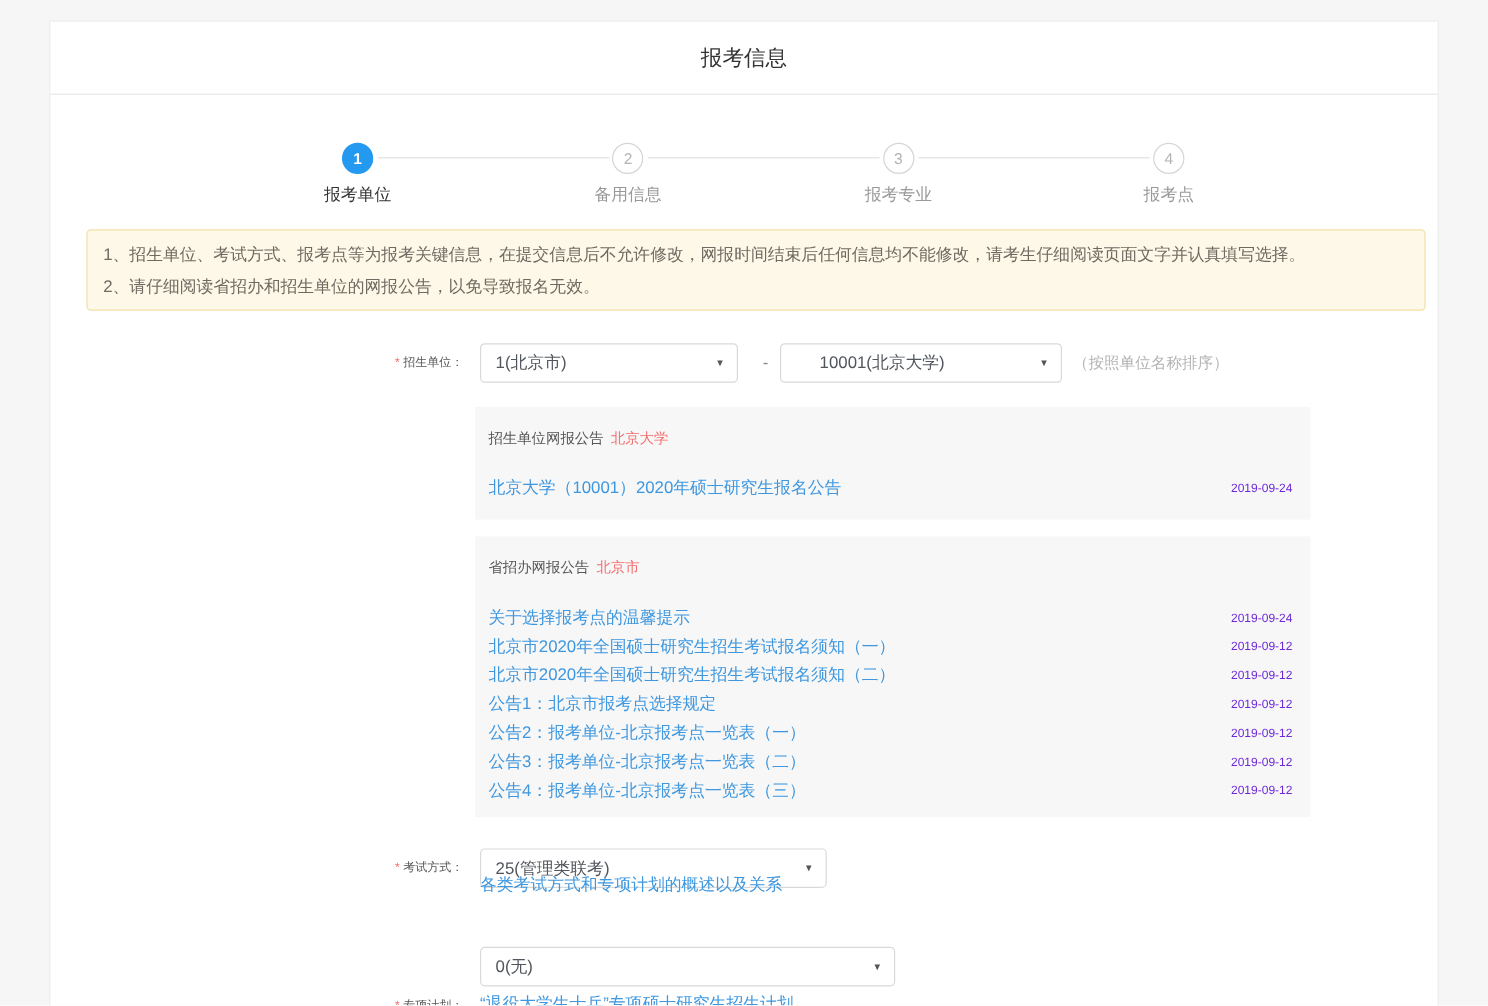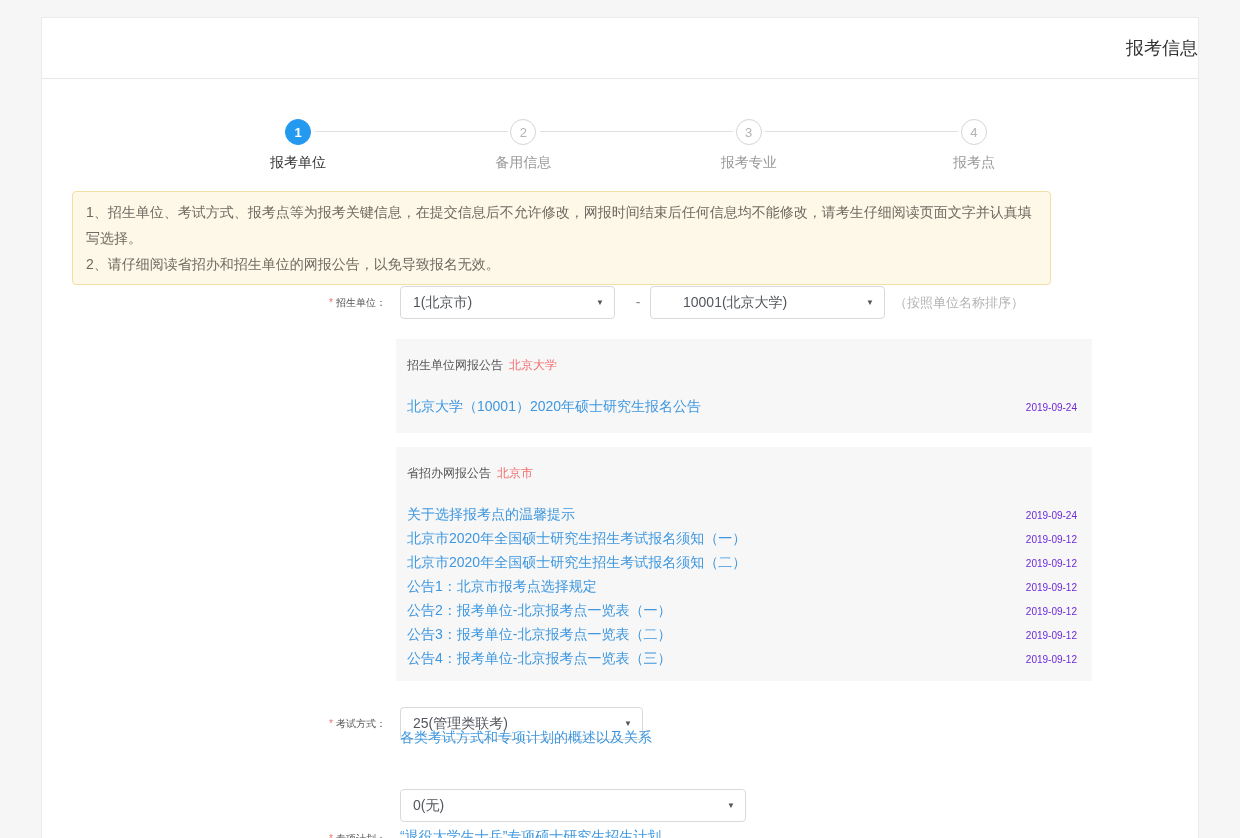--- a/index.html
+++ b/index.html
@@ -1,37 +1,37 @@
 <!DOCTYPE html>
 <html><head>
 <meta charset="utf-8">
 <style>
   html,body{margin:0;padding:0;}
   body{font-family:"Liberation Sans","DejaVu Sans",sans-serif;}
   .viewport{position:relative;width:1240px;height:838px;background:#f6f6f7;overflow:hidden;}
   .card{position:absolute;left:41px;top:17px;width:1158px;height:845px;background:#fff;
         border:1px solid #ebebeb;box-sizing:border-box;}
   
-  .card-header{height:60px;border-bottom:1px solid #e7e7e7;text-align:right;}
+  .card-header{height:60px;border-bottom:1px solid #e7e7e7;text-align:center;}
   .card-title{line-height:60px;font-size:18px;color:#333;}
   
   .stepper{position:absolute;left:211px;top:101px;width:766px;display:flex;justify-content:space-between;}
   .step{width:90px;display:flex;flex-direction:column;align-items:center;}
   .step-circle{width:26px;height:26px;border-radius:50%;border:1px solid #d5d5d5;background:#fff;
                color:#b3b3b3;font-size:13px;display:flex;align-items:center;justify-content:center;
                box-sizing:border-box;}
   .step.active .step-circle{background:#2499f0;border-color:#2499f0;color:#fff;font-weight:bold;}
   .step-label{margin-top:9px;font-size:14px;color:#999;white-space:nowrap;}
   .step.active .step-label{color:#333;}
   .step-line{position:absolute;height:1px;background:#e0e0e0;top:113px;}
   .line1{left:273px;width:193px;}
   .line2{left:498px;width:193px;}
   .line3{left:723px;width:193px;}
   
-  .notice{position:absolute;left:30px;top:173px;width:979px;box-sizing:border-box;
+  .notice{position:absolute;left:30px;top:173px;width:1116px;box-sizing:border-box;
           background:#fdf8e7;border:1px solid #f1dfa6;border-radius:4px;padding:7px 13px;}
   .notice-line{font-size:14px;color:#6e6a61;line-height:26px;}
   
   .field-label{position:absolute;width:210px;text-align:right;font-size:10px;color:#555;line-height:33px;}
   .req{color:#f56c6c;margin-right:3px;}
   .select{position:absolute;height:33px;box-sizing:border-box;border:1px solid #d9d9d9;border-radius:4px;
           background:#fff;font-size:14px;color:#51565c;line-height:31px;padding:0 24px 0 12px;
           cursor:pointer;overflow:hidden;white-space:nowrap;}
   .select .arrow{position:absolute;right:10px;top:0;line-height:31px;font-size:8px;color:#555;}
   .dash{position:absolute;left:584px;top:268px;width:24px;text-align:center;line-height:33px;color:#888;font-size:14px;}
@@ -157,21 +157,21 @@
           <div class="panel-row">
             <span class="panel-link">公告4：报考单位-北京报考点一览表（三）</span>
             <span class="panel-date">2019-09-12</span>
           </div>
         </div>
     </div>
 
     <div class="field-label" style="left:134px;top:689px;">
       <span class="req">*</span><span>考试方式：</span>
     </div>
-    <div class="select" style="left:358px;top:689px;width:243px;">
+    <div class="select" style="left:358px;top:689px;width:289px;">
       <span>25(管理类联考)</span>
       <span class="arrow">▼</span>
     </div>
     <a class="help-link" style="left:358px;top:709px;">各类考试方式和专项计划的概述以及关系</a>
 
     <div class="field-label" style="left:134px;top:804px;">
       <span class="req">*</span><span>专项计划：</span>
     </div>
     <div class="select" style="left:358px;top:771px;width:346px;">
       <span>0(无)</span>

